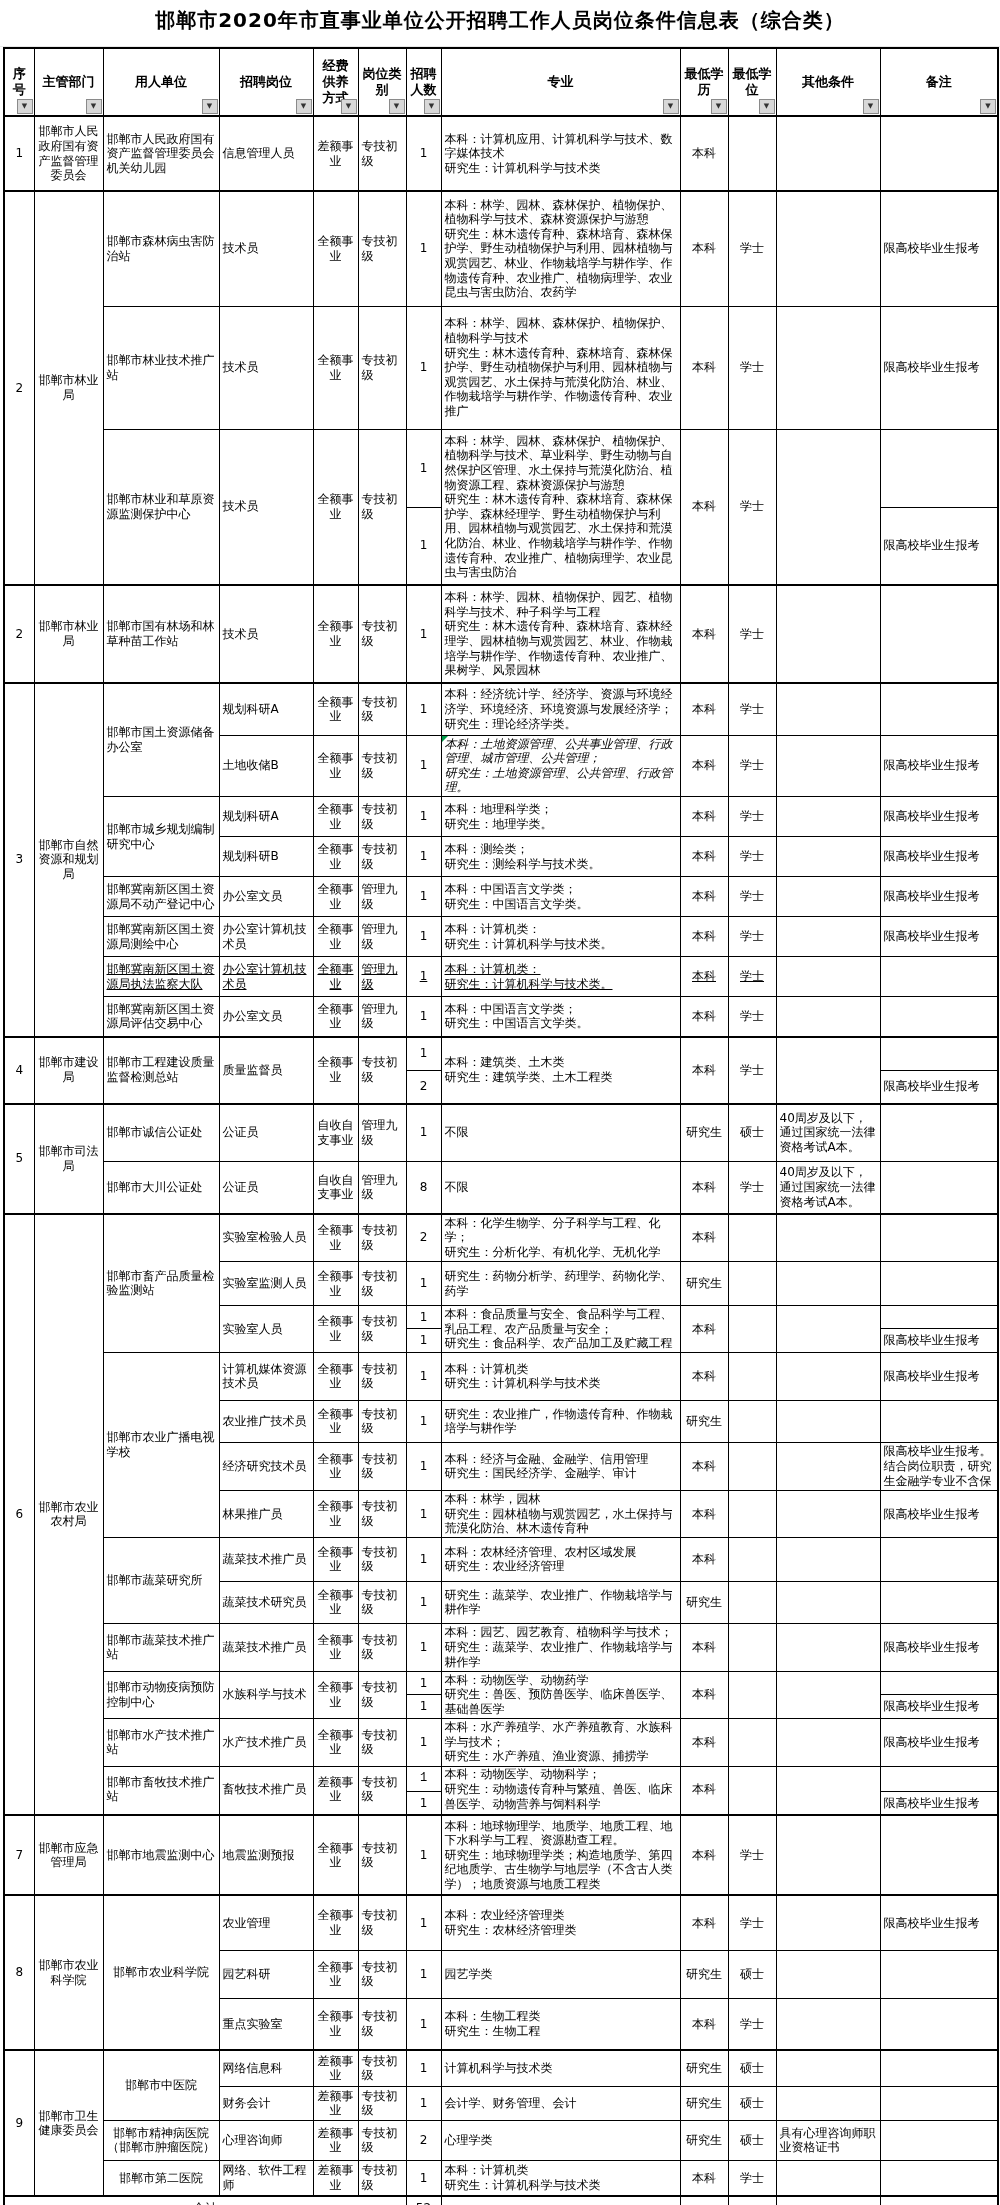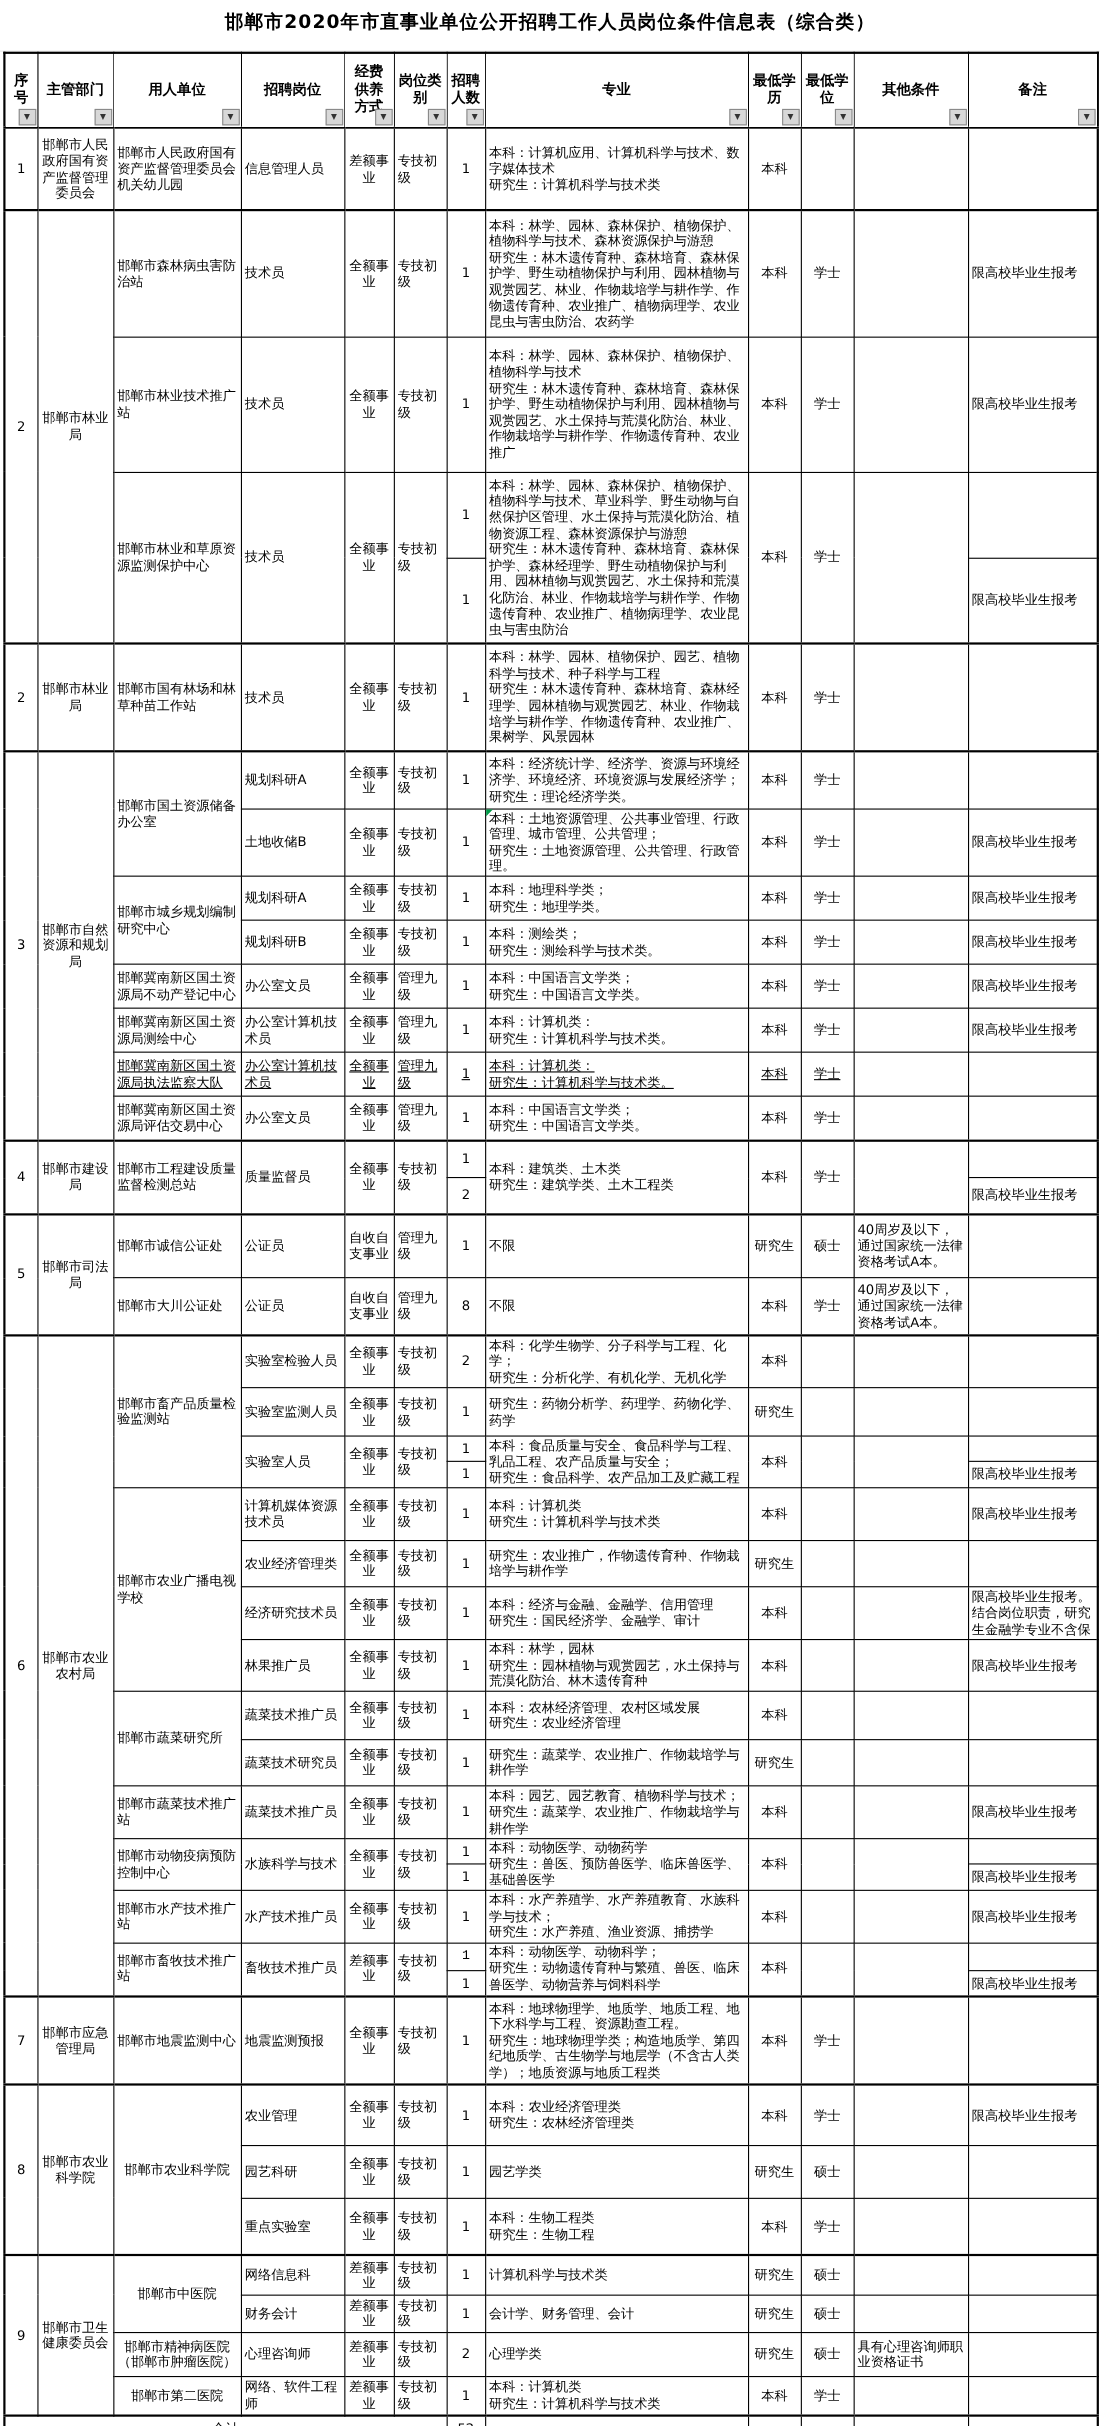--- a/index.html
+++ b/index.html
@@ -1,34 +1,34 @@
 <!DOCTYPE html>
 <html><head>
 <meta charset="utf-8">
 <style>
   html,body{margin:0;padding:0;background:#fff;}
   body{width:1000px;min-height:2205px;color:#000;
        font-family:"DejaVu Sans","Liberation Sans",sans-serif;}
-  .title{height:40px;line-height:40px;text-align:center;font-size:17px;font-weight:bold;
+  .title{height:40px;line-height:40px;text-align:center;font-size:20px;font-weight:bold;
          letter-spacing:1px;white-space:nowrap;}
   .spacer{height:6px;border-bottom:1px solid #e8e8e8;}
   table{border-collapse:collapse;table-layout:fixed;margin-left:3px;width:994px;
         border:2px solid #000;}
   th,td{border:1px solid #000;padding:1px 3px;vertical-align:middle;
         font-size:12px;line-height:1.22;white-space:pre-wrap;overflow-wrap:anywhere;
         word-break:break-all;}
   thead th{font-size:13px;font-weight:bold;height:64px;position:relative;
            text-align:center;border-bottom:2px solid #000;background:#fff;}
   .flt{position:absolute;right:1px;bottom:1px;width:14px;height:13px;
        background:#d8d8d8;border:1px solid #8a8a8a;
        font-size:7px;line-height:12px;text-align:center;color:#333;cursor:pointer;}
   .a-c{text-align:center;}
   .a-l{text-align:left;}
   tr.blk>td{border-top:2px solid #000;}
-  td.corner{position:relative;}
+  td.corner{position:relative;font-style:italic;}
   td.corner::before{content:"";position:absolute;top:0;left:0;width:0;height:0;
        border-top:6px solid #009b48;border-right:6px solid transparent;}
 </style>
 </head>
 <body>
 
 <div class="title">邯郸市2020年市直事业单位公开招聘工作人员岗位条件信息表（综合类）</div>
 <div class="spacer"></div>
 
 <table>
@@ -336,21 +336,21 @@
         <td class="a-l">专技初级</td>
         <td class="a-c">1</td>
         <td class="a-l">本科：计算机类
 研究生：计算机科学与技术类</td>
         <td class="a-c">本科</td>
         <td class="a-c"></td>
         <td class="a-l"></td>
         <td class="a-l">限高校毕业生报考</td>
       </tr>
       <tr style="height: 42px;">
-        <td class="a-l">农业经济管理类</td>
+        <td class="a-l">农业推广技术员</td>
         <td class="a-c">全额事业</td>
         <td class="a-l">专技初级</td>
         <td class="a-c">1</td>
         <td class="a-l">研究生：农业推广，作物遗传育种、作物栽培学与耕作学</td>
         <td class="a-c">研究生</td>
         <td class="a-c"></td>
         <td class="a-l"></td>
         <td class="a-l"></td>
       </tr>
       <tr style="height: 48px;">

